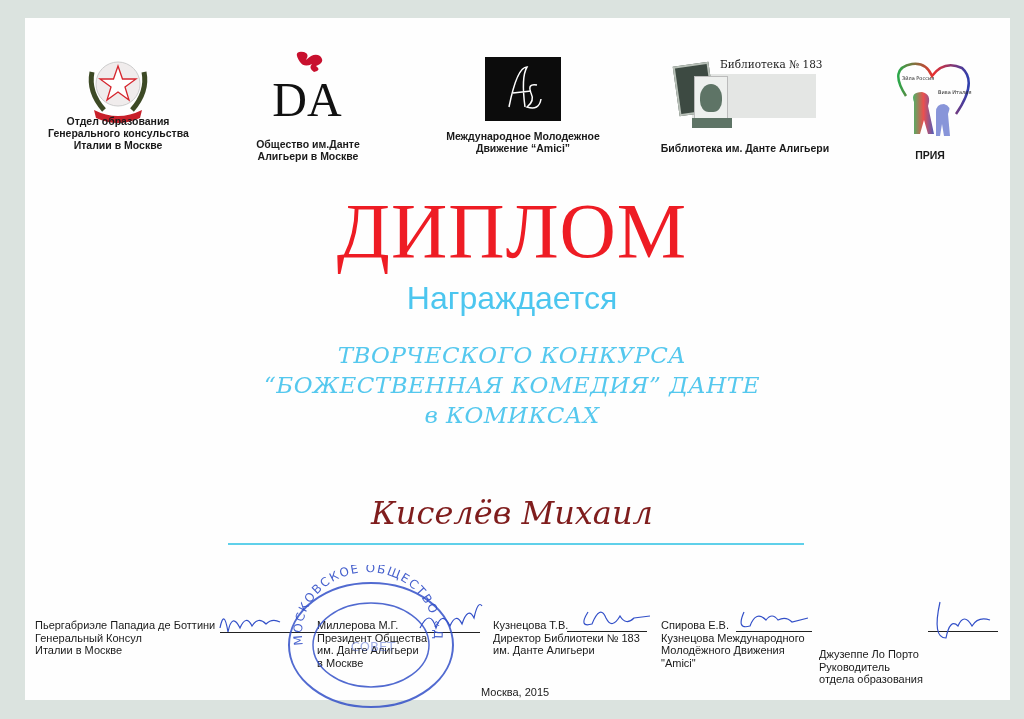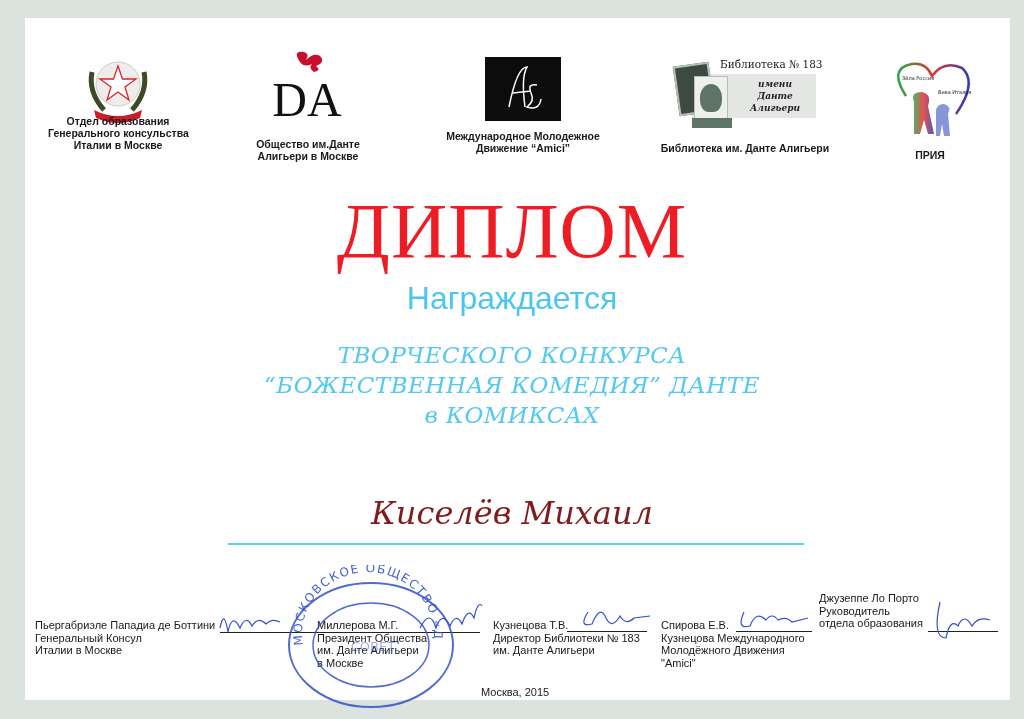--- a/index.html
+++ b/index.html
@@ -60,24 +60,20 @@
   <div>Движение “Amici”</div>
 </div>
 
 <div class="abs" style="left:672px;top:58px;width:150px;height:76px;">
   <div class="abs" style="left:20px;top:16px;width:124px;height:44px;background:#e4e6e4;"></div>
   <div class="abs" style="left:4px;top:6px;width:36px;height:50px;background:#3d4a42;transform:rotate(-8deg);border:2px solid #b8c0b8;"></div>
   <div class="abs" style="left:22px;top:18px;width:34px;height:46px;background:#eef0ee;border:1px solid #bbb;"></div>
   <div class="abs" style="left:28px;top:26px;width:22px;height:28px;background:#5e7466;border-radius:50% 50% 40% 40%;"></div>
   <div class="abs" style="left:20px;top:60px;width:40px;height:10px;background:#5e7466;"></div>
   <div class="abs" style="left:48px;top:0;font-family:'DejaVu Serif',serif;font-size:10.5px;color:#222;white-space:nowrap;">Библиотека № 183</div>
-  <div class="abs" style="left:60px;top:20px;width:86px;text-align:center;font-family:'DejaVu Serif',serif;font-style:italic;font-weight:bold;font-size:9px;line-height:12px;color:#222;">
-    <div>имени</div>
-    <div>Данте Алигьери</div>
-  </div>
 </div>
 <div class="abs logo-cap" style="left:660px;top:142px;width:170px;">
   <div>Библиотека им. Данте Алигьери</div>
 </div>
 
 <div class="abs" style="left:888px;top:58px;width:84px;height:84px;">
   <svg width="84" height="84" viewBox="0 0 84 84">
     <defs>
       <linearGradient id="tri" x1="0" x2="1" y1="0" y2="0">
         <stop offset="0" stop-color="#2aa84a"></stop>
@@ -131,21 +127,21 @@
 <div class="abs sig-line" style="left:567px;top:631px;width:80px;"></div>
 
 <div class="abs sig" style="left:661px;top:619px;">
   <div>Спирова Е.В.</div>
   <div>Кузнецова Международного</div>
   <div>Молодёжного Движения</div>
   <div>"Amici"</div>
 </div>
 <div class="abs sig-line" style="left:736px;top:631px;width:76px;"></div>
 
-<div class="abs sig" style="left:819px;top:592px;">
+<div class="abs sig" style="left:819px;top:648px;">
   <div>Джузеппе Ло Порто</div>
   <div>Руководитель</div>
   <div>отдела образования</div>
 </div>
 <div class="abs sig-line" style="left:928px;top:631px;width:70px;"></div>
 
 <svg class="abs" style="left:210px;top:598px;" width="800" height="60" viewBox="0 0 800 60">
   <path class="scribble" d="M10,30 Q14,10 18,34 Q22,14 30,30 Q36,16 42,28 Q48,18 56,26 Q62,20 70,24"></path>
   <path class="scribble" d="M210,30 Q220,10 226,30 Q232,12 240,28 Q246,14 252,26 Q258,8 264,20 Q268,2 272,8"></path>
   <path class="scribble" d="M378,14 Q368,30 382,26 Q390,6 396,20 Q402,32 410,18 Q416,28 424,20 L440,18"></path>

